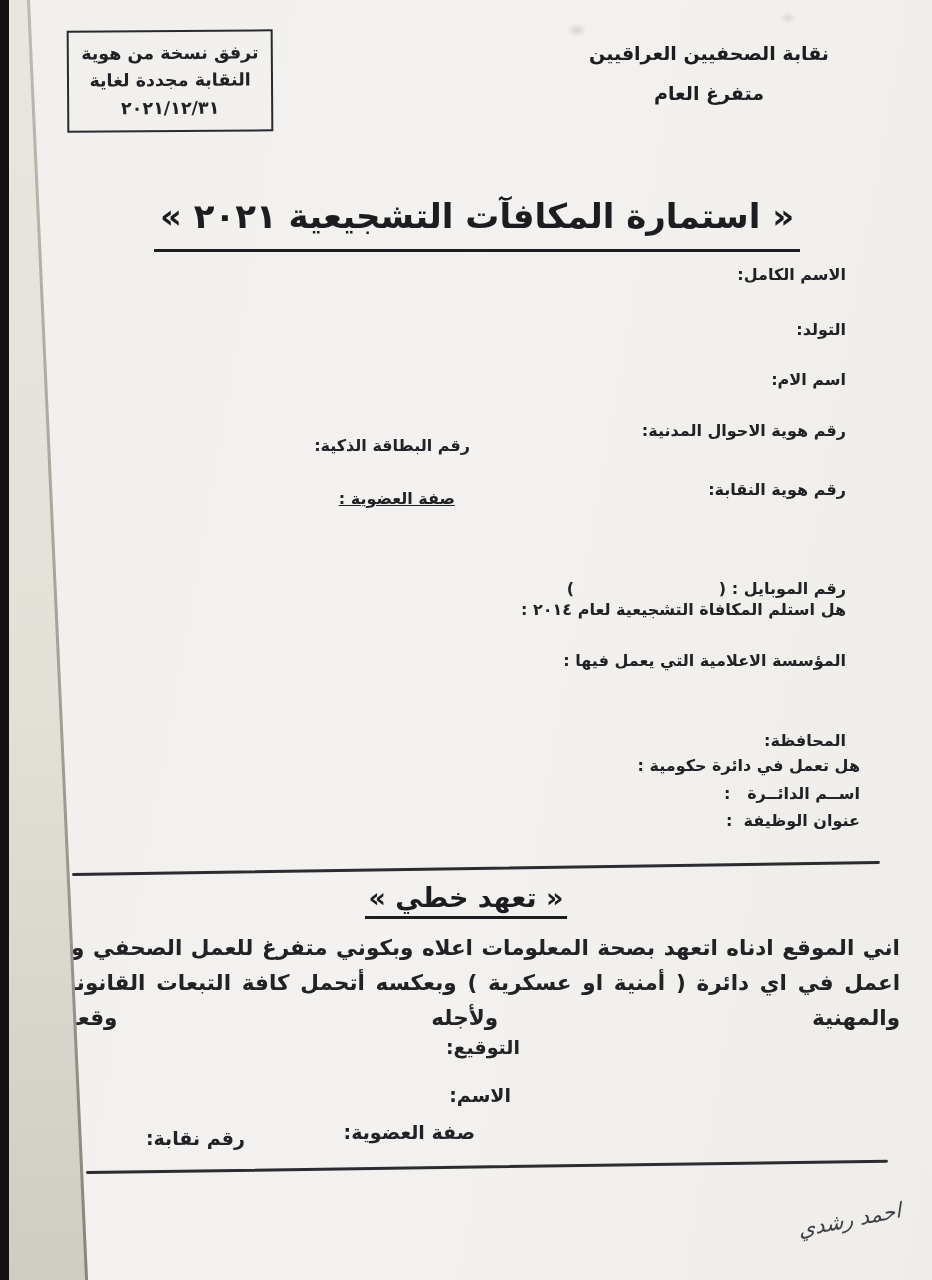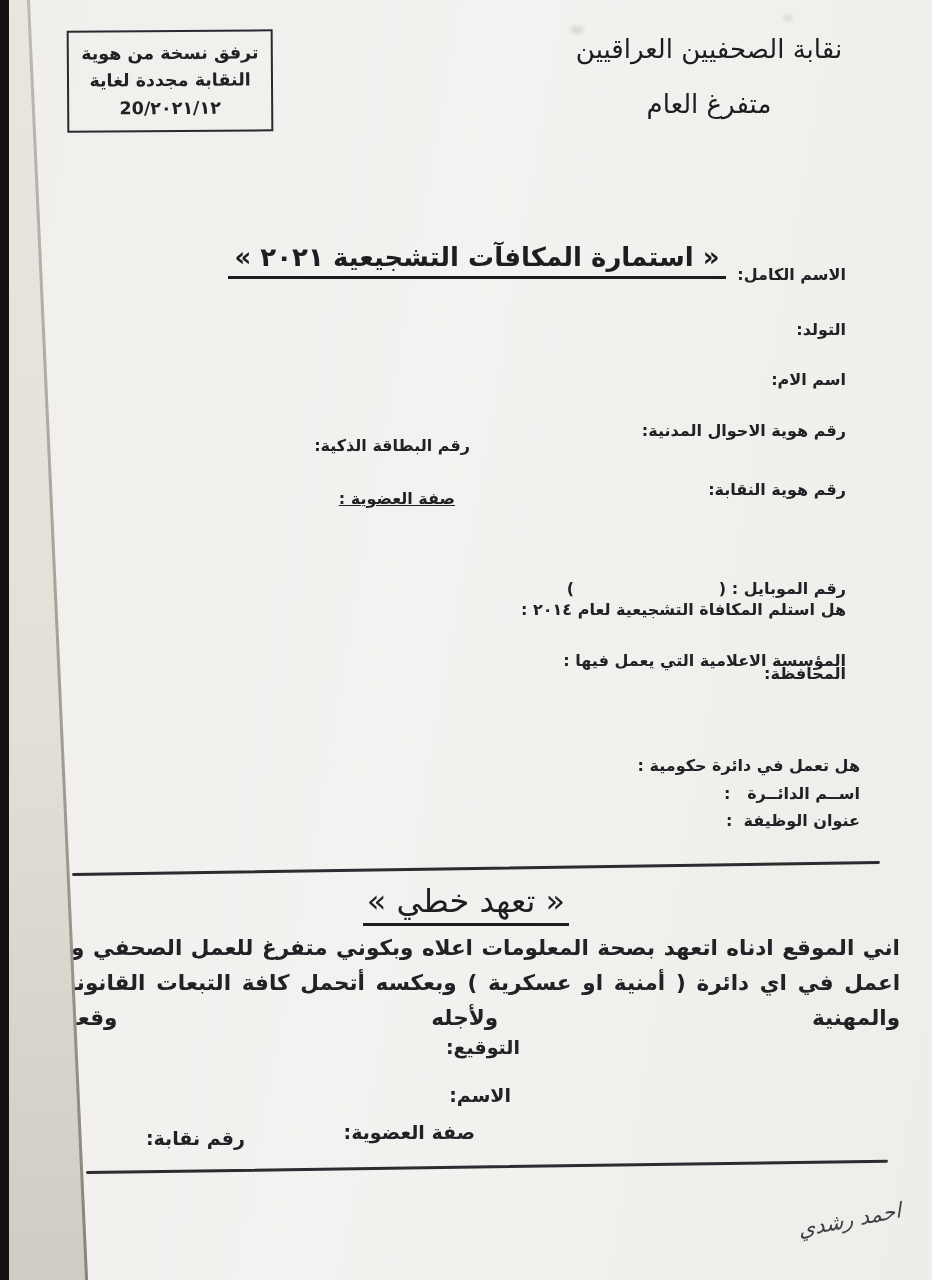--- a/index.html
+++ b/index.html
@@ -22,50 +22,50 @@
     position:absolute;left:56px;top:-10px;width:3px;height:1300px;
     background:linear-gradient(180deg,rgba(110,105,95,.35),rgba(90,85,75,.6));
     transform:rotate(-2.6deg);
   }
   .smudge{position:absolute;background:#b9b6af;border-radius:50%;filter:blur(2px);opacity:.45;}
   .label{
     position:absolute;font-weight:bold;font-size:16px;color:#222126;
     white-space:nowrap;direction:rtl;line-height:1.2;
   }
   .org-header{
-    position:absolute;top:22px;right:58px;width:330px;text-align:center;
-    font-weight:normal;font-size:26px;color:#1d1c20;line-height:2.1;direction:rtl;
+    position:absolute;top:34px;right:58px;width:330px;text-align:center;
+    font-weight:bold;font-size:19px;color:#1d1c20;line-height:2.1;direction:rtl;
   }
   .attach-box{
     position:absolute;left:67px;top:30px;width:202px;height:98px;
     border:2px solid #2a2930;display:flex;flex-direction:column;
     align-items:center;justify-content:center;
     font-weight:bold;font-size:17.5px;line-height:1.55;color:#222126;
     text-align:center;direction:rtl;transform:rotate(-.4deg);
   }
   .form-title{
     position:absolute;top:196px;left:0;width:100%;text-align:center;
     transform:translateX(11px);direction:rtl;
   }
   .form-title .inner{
-    display:inline-block;font-weight:bold;font-size:26px;color:#1d1c20;
-    border-bottom:3px solid #1d1c20;padding:0 6px 4px 6px;margin-top:46px;
+    display:inline-block;font-weight:bold;font-size:34px;color:#1d1c20;
+    border-bottom:3px solid #1d1c20;padding:0 6px 13px 6px;
   }
   .mobile-row{display:inline-block;margin-top:38px;}
   .rule{
     position:absolute;height:2.6px;background:#2c2b30;border-radius:2px;
     transform-origin:left center;
   }
   .rule-1{left:72px;top:873px;width:808px;transform:rotate(-.85deg);}
   .rule-2{left:86px;top:1171px;width:802px;transform:rotate(-.8deg);}
   .pledge-title{
     position:absolute;top:882px;left:0;width:100%;text-align:center;direction:rtl;
   }
   .pledge-title .inner{
-    display:inline-block;font-weight:normal;font-size:32px;color:#1d1c20;
+    display:inline-block;font-weight:bold;font-size:27px;color:#1d1c20;
     border-bottom:3px solid #1d1c20;padding:0 4px 3px 4px;
   }
   .pledge-body{
     position:absolute;top:931px;right:32px;width:845px;
     font-weight:bold;font-size:21.5px;color:#222126;line-height:1.62;
     direction:rtl;text-align:justify;text-align-last:justify;
   }
   .sig-label{font-size:19px;}
   .handwritten{
     position:absolute;top:1208px;right:30px;
@@ -83,42 +83,42 @@
   <div class="paper">
 
     <div class="org-header">
       <div>نقابة الصحفيين العراقيين</div>
       <div>متفرغ العام</div>
     </div>
 
     <div class="attach-box">
       <div>ترفق نسخة من هوية</div>
       <div>النقابة مجددة لغاية</div>
-      <div>٢٠٢١/١٢/20</div>
+      <div>٢٠٢١/١٢/٣١</div>
     </div>
 
     <div class="form-title">
       <span class="inner">« استمارة المكافآت التشجيعية ٢٠٢١ »</span>
     </div>
 
     <div class="label" style="top:265px;right:86px;">الاسم الكامل:</div>
     <div class="label" style="top:320px;right:86px;">التولد:</div>
     <div class="label" style="top:370px;right:86px;">اسم الام:</div>
 
     <div class="label" style="top:421px;right:86px;margin-left:16px;">رقم هوية الاحوال المدنية:</div>
     <div class="label" style="top:436px;right:462px;">رقم البطاقة الذكية:</div>
 
     <div class="label" style="top:480px;right:86px;">رقم هوية النقابة:</div>
     <div class="label" style="top:489px;right:477px;text-decoration:underline;">صفة العضوية :</div>
 
     <div class="label" style="top:541px;right:86px;"><span class="mobile-row">رقم الموبايل : (&nbsp;&nbsp;&nbsp;&nbsp;&nbsp;&nbsp;&nbsp;&nbsp;&nbsp;&nbsp;&nbsp;&nbsp;&nbsp;&nbsp;&nbsp;&nbsp;&nbsp;&nbsp;&nbsp;&nbsp;&nbsp;&nbsp;&nbsp;&nbsp;&nbsp;&nbsp;)</span></div>
 
     <div class="label" style="top:600px;right:86px;margin-left:44px;">هل استلم المكافاة التشجيعية لعام ٢٠١٤ :</div>
     <div class="label" style="top:651px;right:86px;margin-left:40px;">المؤسسة الاعلامية التي يعمل فيها :</div>
-    <div class="label" style="top:664px;right:86px;">المحافظة:</div>
+    <div class="label" style="top:731px;right:86px;">المحافظة:</div>
 
     <div class="label" style="top:756px;right:72px;">هل تعمل في دائرة حكومية :</div>
     <div class="label" style="top:784px;right:72px;">اســم الدائــرة&nbsp;&nbsp;&nbsp;:</div>
     <div class="label" style="top:811px;right:72px;">عنوان الوظيفة&nbsp;&nbsp;:</div>
 
     <div class="rule rule-1"></div>
 
     <div class="pledge-title">
       <span class="inner">« تعهد خطي »</span>
     </div>

